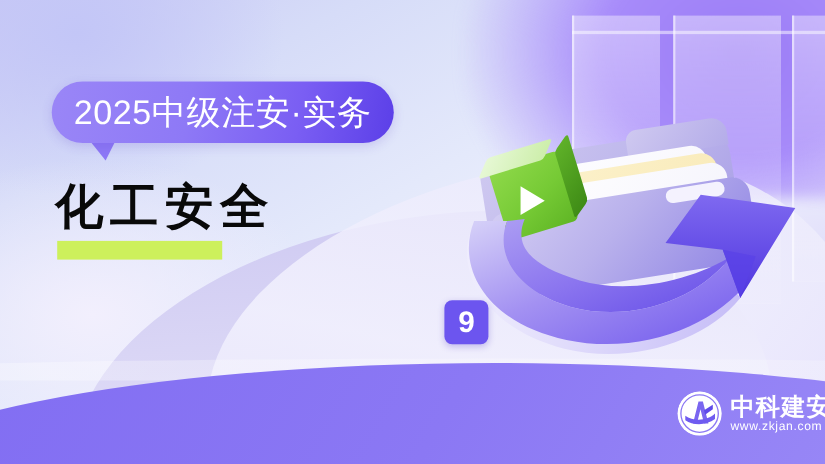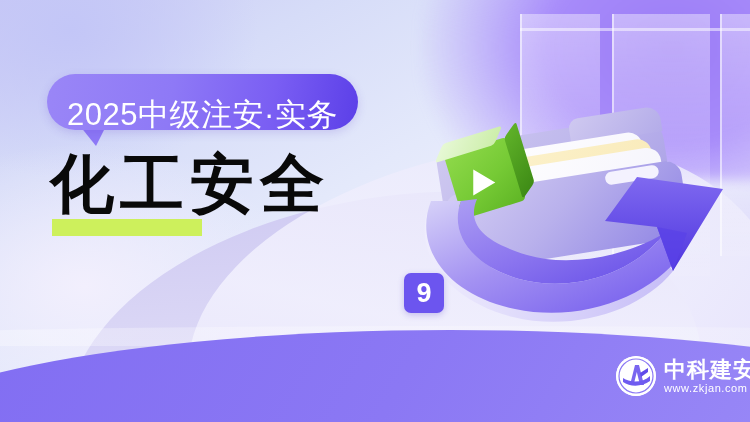--- a/index.html
+++ b/index.html
@@ -170,21 +170,21 @@
   }
 
   
   .pill {
     position: absolute;
     left: 47px; top: 74px;
     width: 311px; height: 56px;
     border-radius: 28px;
     background: linear-gradient(100deg, #9a86f7 0%, #8e79f6 40%, #7a5ef3 72%, #5b3fe8 100%);
     box-shadow: 0 3px 10px rgba(90,60,200,.18);
-    display: flex; align-items: flex-end; justify-content: center;
+    display: flex; align-items: center; justify-content: center;
   }
   .pill-text {
     color: #ffffff;
     font-size: 31px;
     font-weight: 400;
     letter-spacing: .5px;
     line-height: 1;
     white-space: nowrap;
   }
   .pill-tail {
@@ -204,23 +204,23 @@
     background: #cdf05c;
   }
 
   
   .headline {
     position: absolute;
     left: 50px; top: 152px;
     width: 420px;
   }
   .hl-line {
-    font-family: Liberation Mono, monospace;
+    font-family: Liberation Serif, serif;
     font-weight: bold;
-    font-size: 64px;
+    font-size: 44px;
     line-height: 74px;
     color: #090909;
     letter-spacing: 6px;
     white-space: nowrap;
     position: relative;
   }
 
   
   .num-badge {
     position: absolute;

